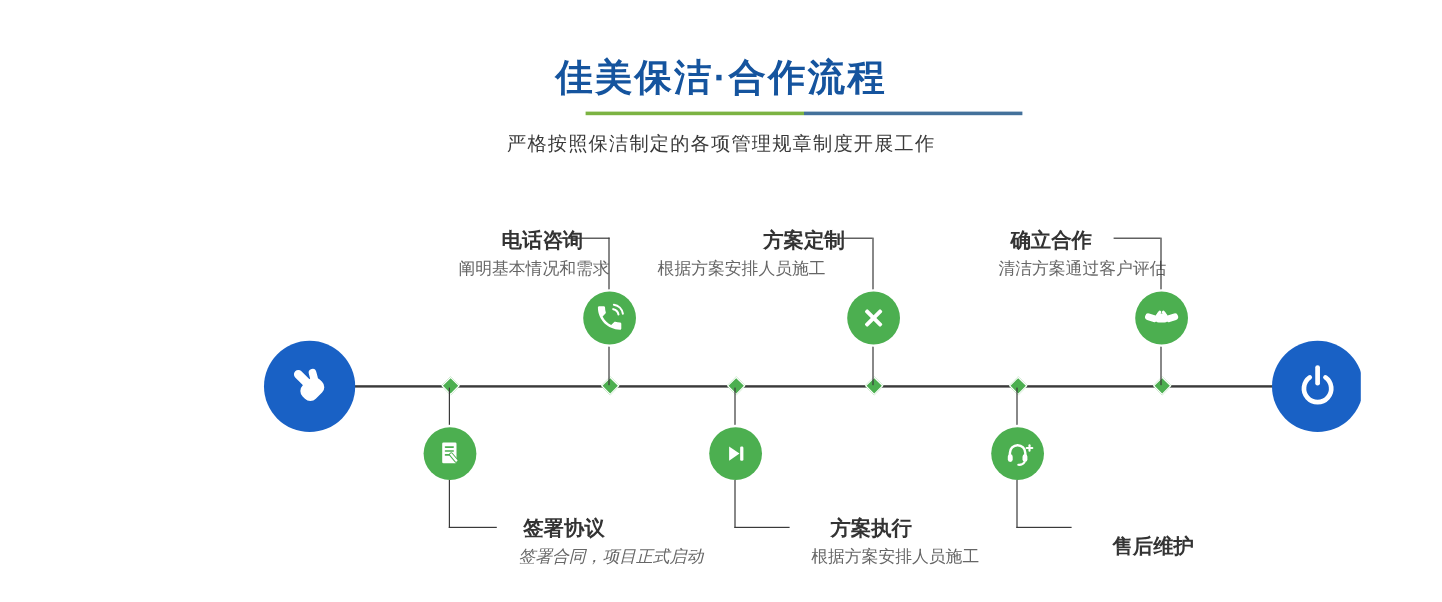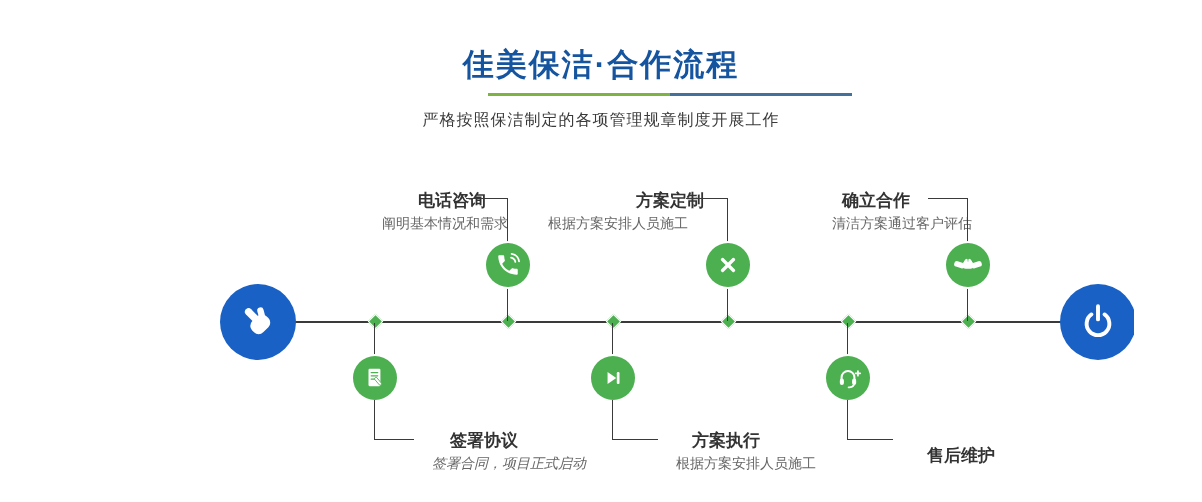--- a/index.html
+++ b/index.html
@@ -115,21 +115,21 @@
       <g stroke="#4caf50" stroke-width="2.4" stroke-linecap="round">
         <line x1="17" y1="14" x2="29" y2="14"></line>
         <line x1="17" y1="20" x2="29" y2="20"></line>
         <line x1="17" y1="26" x2="25" y2="26"></line>
       </g>
       <rect x="27" y="22" width="5" height="17" rx="2" fill="#fff" stroke="#4caf50" stroke-width="1.5" transform="rotate(-40 29 30)"></rect>
     </svg>
   </div>
   <div class="abs vline" style="left:306px;top:400px;height:40px;"></div>
   <div class="abs hline" style="left:306px;top:439px;width:40px;"></div>
-  <div class="abs step-title" style="left:354px;top:429px;font-family:Liberation Mono, monospace;">签署协议</div>
+  <div class="abs step-title" style="left:340px;top:429px;font-family:Liberation Mono, monospace;">签署协议</div>
   <div class="abs step-desc" style="left:352px;top:455px;font-style:italic;">签署合同，项目正式启动</div>
 
   <div class="abs vline" style="left:544px;top:323px;height:33px;"></div>
   <div class="abs gcircle" style="left:523px;top:356px;">
     <svg width="26" height="26" viewBox="0 0 48 48">
       <g fill="#fff">
         <path d="M14 13 L30 24 L14 35 Z"></path>
         <rect x="31" y="13" width="5" height="22" rx="2"></rect>
       </g>
     </svg>

